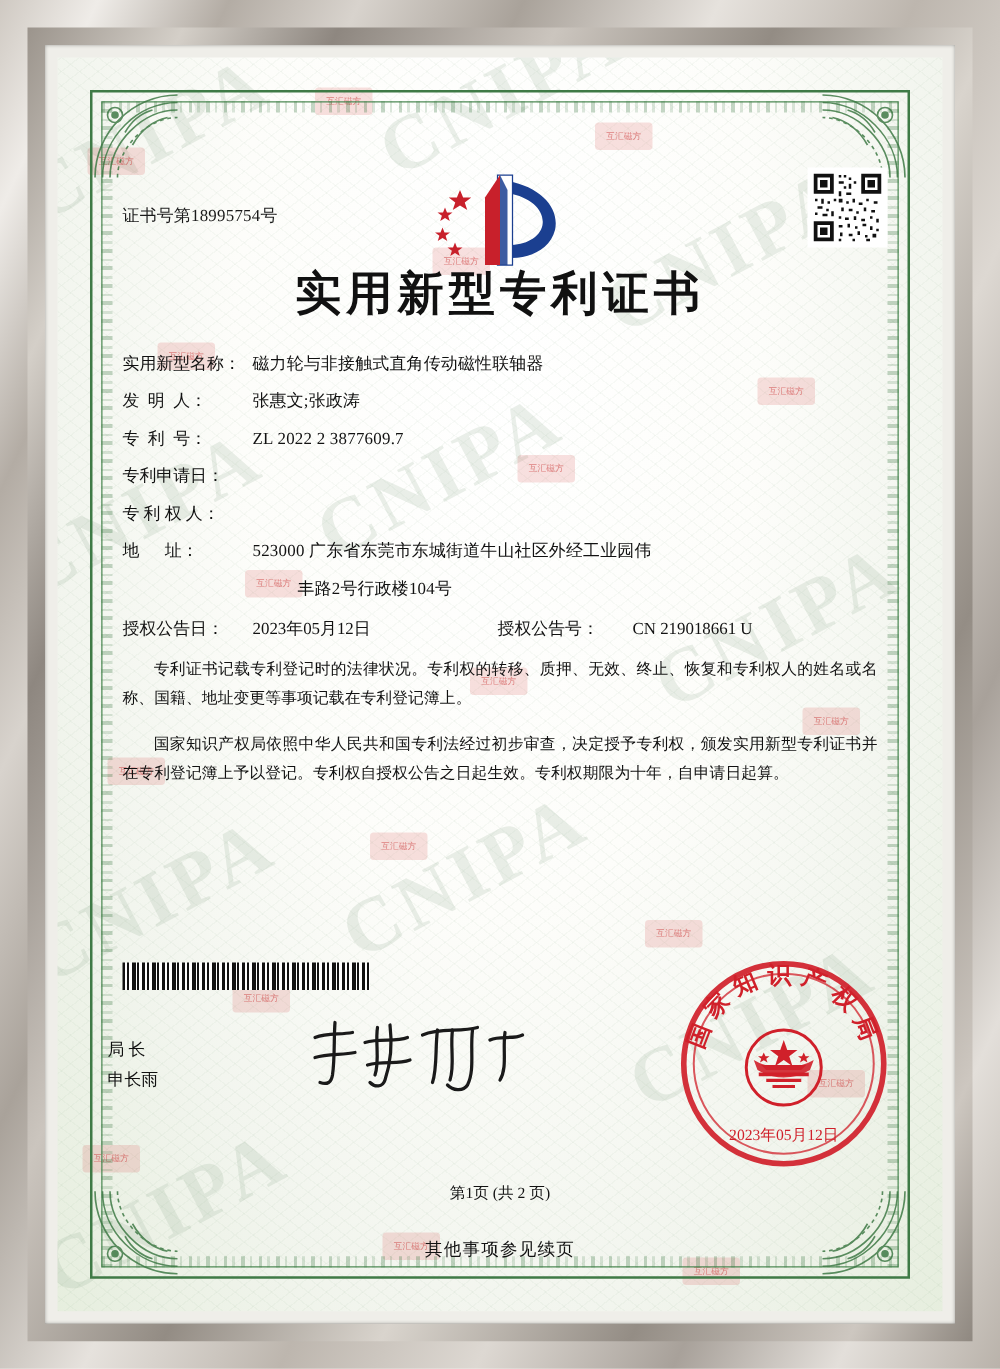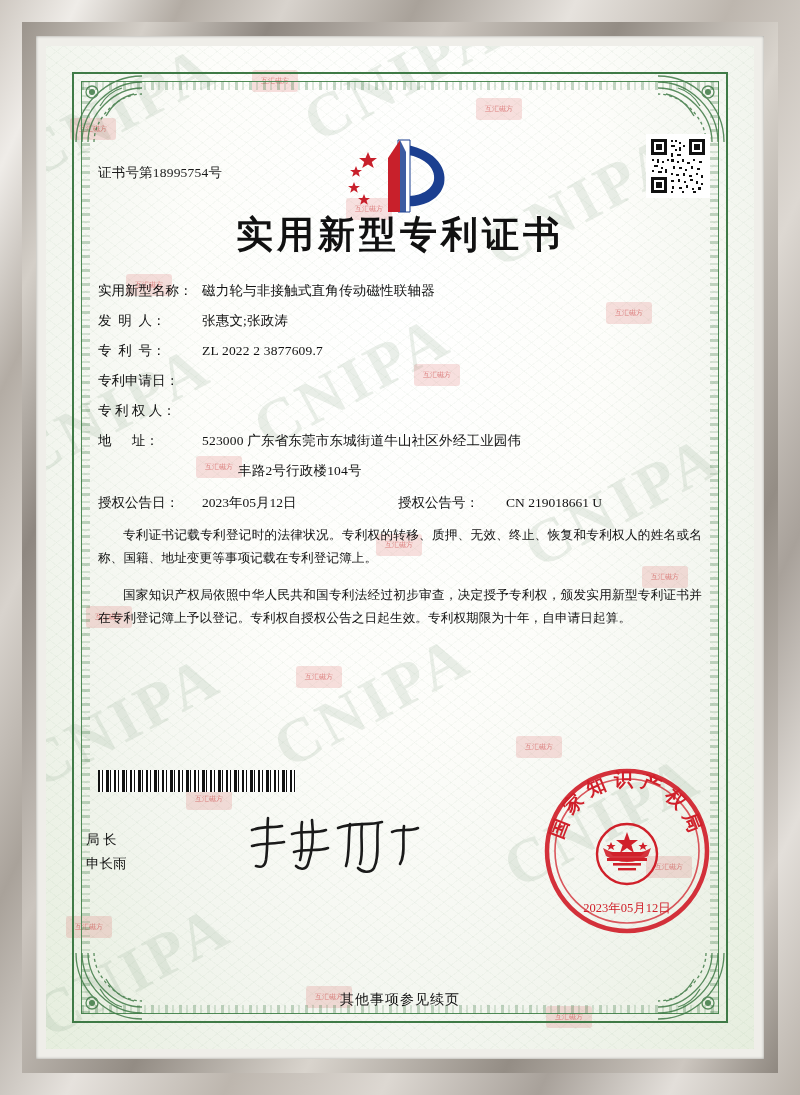--- a/index.html
+++ b/index.html
@@ -581,16 +581,17 @@
           <rect x="-20" y="4" width="40" height="3"></rect>
           <rect x="-14" y="9" width="28" height="2.6"></rect>
           <rect x="-9" y="14" width="18" height="2.4"></rect>
           <path d="M-18 -2 L18 -2 L14 2 L-14 2 Z"></path>
           <path d="M-24 -6 q10 6 24 6 q14 0 24 -6 l-3 8 q-10 6 -21 6 q-11 0 -21 -6 Z" opacity=".9"></path>
         </g>
       </g>
       <text x="85" y="146" text-anchor="middle" font-family="Liberation Serif, serif" font-size="12.5" fill="#d0202a">2023年05月12日</text>
     </svg>
 
+    <div class="page-num">第1页 (共 2 页)</div>
     <div class="footer-note">其他事项参见续页</div>
 
   </div>
 </div>
 
 </body></html>

